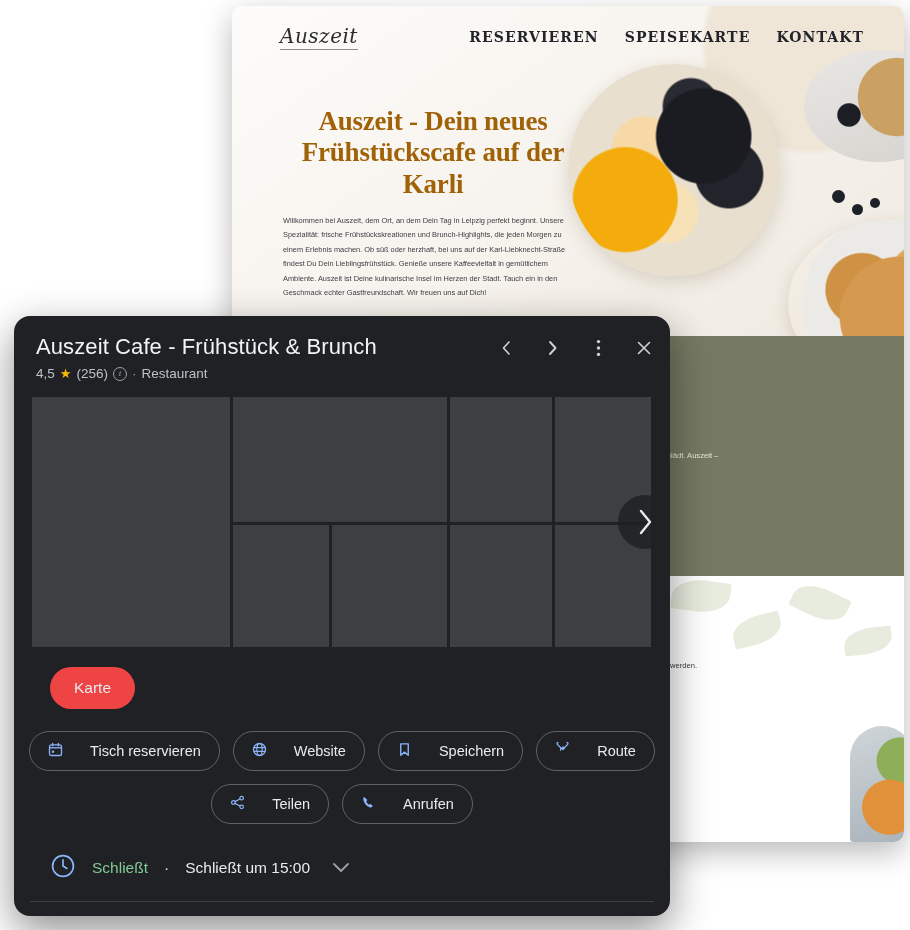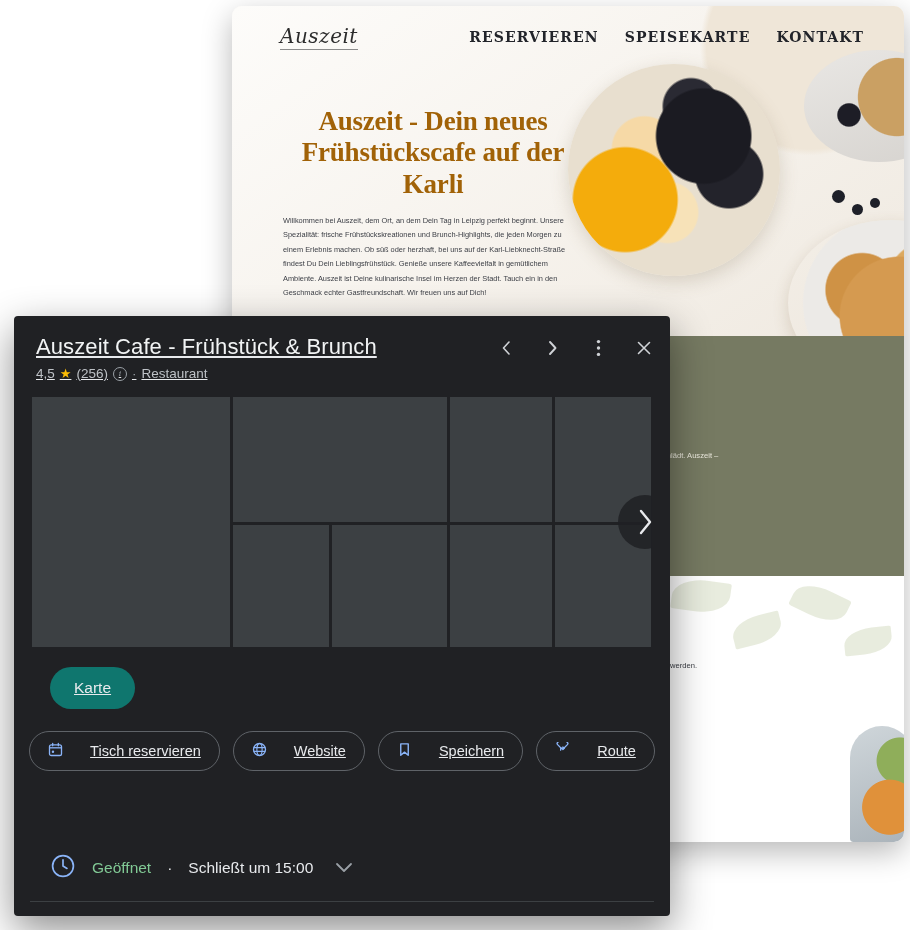--- a/index.html
+++ b/index.html
@@ -92,24 +92,23 @@
   }
   .menu-sec .mp{position:absolute;left:51px;top:82px;width:430px;font-size:7.6px;line-height:2.1;color:#3a3d44;margin:0;}
   .menu-cards{position:absolute;left:0;top:150px;width:100%;display:flex;gap:14px;padding-left:10px;}
   .mcard{width:110px;height:116px;border-radius:55px 55px 6px 6px;overflow:hidden;}
   .mc1{background:radial-gradient(circle at 50% 62%,#d8a8cd 0 22%,transparent 23%),linear-gradient(160deg,#9a7446,#7d5a33);}
   .mc2{background:radial-gradient(circle at 62% 70%,#e0913a 0 30%,transparent 31%),radial-gradient(circle at 78% 30%,#8fae5a 0 24%,transparent 25%),linear-gradient(160deg,#cfd6da,#aab3ba);}
 
   
   #maps-card{
     position:absolute;left:14px;top:316px;width:656px;height:600px;
-    background:#202124;border-radius:4px;overflow:hidden;
+    background:#202124;border-radius:16px;overflow:hidden;
     box-shadow:0 14px 40px rgba(0,0,0,.45);
     color:#e8eaed;
-    text-decoration:underline;
   }
   .card-head{position:relative;padding:18px 20px 0 22px;}
   .place-title{font-size:22px;font-weight:400;color:#f1f3f4;margin:0;letter-spacing:.1px;}
   .place-meta{display:flex;align-items:center;gap:5px;margin-top:6px;font-size:13.5px;color:#bdc1c6;}
   .star{color:#fbbc04;font-size:13px;line-height:1;}
   .info-ic{
     width:12px;height:12px;border:1.2px solid #9aa0a6;border-radius:50%;
     display:inline-flex;align-items:center;justify-content:center;
     font-size:8px;color:#9aa0a6;font-family:"DejaVu Serif",serif;font-style:italic;
   }
@@ -149,21 +148,21 @@
     background:radial-gradient(circle at 56% 54%,#86b545 0 30%,transparent 31%),radial-gradient(circle at 40% 74%,#e2762b 0 16%,transparent 17%),linear-gradient(160deg,#cac7c0,#8d8a84);}
   .mosaic-next{
     position:absolute;right:-20px;top:50%;transform:translateY(-50%);
     width:54px;height:54px;border-radius:50%;background:rgba(32,33,36,.86);
     display:flex;align-items:center;justify-content:center;color:#e8eaed;cursor:pointer;
   }
 
   
   .chip-row{display:flex;gap:12px;margin:20px 0 0 36px;}
   .chip{
-    background:#0f766e;border-radius:22px;padding:12px 24px;
+    background:#ef4444;border-radius:22px;padding:12px 24px;
     font-size:15.5px;color:#e8eaed;cursor:pointer;
   }
 
   
   .act-row{display:flex;justify-content:center;gap:13px;margin-top:22px;}
   .act{
     display:flex;align-items:center;gap:27px;border:1px solid #5f6368;
     border-radius:22px;padding:10px 18px;font-size:14.5px;color:#e8eaed;cursor:pointer;
   }
   .act svg{flex:none;}
@@ -333,30 +332,51 @@
       <span>
         <svg width="15" height="15" viewBox="0 0 16 16">
             <rect x="8" y="8" width="9" height="9" rx="1.6" transform="rotate(-135 8 8)" stroke="#8ab4f8" stroke-width="1.4" fill="none"></rect>
             <path d="M6 8.8 V7.3 a.7.7 0 01.7-.7 H9.4 M8.4 5.3 L10 6.6 L8.4 8" stroke="#8ab4f8" stroke-width="1.3" fill="none" stroke-linecap="round" stroke-linejoin="round"></path>
           </svg>
       </span>
       <span>Route</span>
     </div>
   </div>
 
+  <div class="act-row act-row2">
+    <div class="act">
+      <span>
+        <svg width="15" height="15" viewBox="0 0 16 16">
+            <circle cx="12.4" cy="3.4" r="1.9" stroke="#8ab4f8" stroke-width="1.3" fill="none"></circle>
+            <circle cx="3.6" cy="8" r="1.9" stroke="#8ab4f8" stroke-width="1.3" fill="none"></circle>
+            <circle cx="12.4" cy="12.6" r="1.9" stroke="#8ab4f8" stroke-width="1.3" fill="none"></circle>
+            <path d="M5.3 7.1 L10.7 4.3 M5.3 8.9 L10.7 11.7" stroke="#8ab4f8" stroke-width="1.3"></path>
+          </svg>
+      </span>
+      <span>Teilen</span>
+    </div>
+    <div class="act">
+      <span>
+        <svg width="15" height="15" viewBox="0 0 16 16">
+            <path d="M3.2 2.2 C2.2 3.2 2 5 3.4 7.6 c1.4 2.6 3.2 4.2 5 5.1 1.6 .8 2.6 .6 3.2 0 l1-1 -2.6-2.3 -1.4 1 C7.6 9.6 6.4 8.4 5.6 6.8 l1.2-1.4 -2.4-2.6 z" fill="#8ab4f8"></path>
+          </svg>
+      </span>
+      <span>Anrufen</span>
+    </div>
+  </div>
 
   <div class="hours-wrap">
     <div class="hours">
       <span>
         <svg width="26" height="26" viewBox="0 0 26 26">
             <circle cx="13" cy="13" r="10.4" stroke="#8ab4f8" stroke-width="1.7" fill="none"></circle>
             <path d="M13 6.8 V13 L17 15.4" stroke="#8ab4f8" stroke-width="1.7" fill="none" stroke-linecap="round" stroke-linejoin="round"></path>
           </svg>
       </span>
-      <span class="open-txt">Geöffnet</span>
+      <span class="open-txt">Schließt</span>
       <span class="close-txt">·</span>
       <span class="close-txt">Schließt um 15:00</span>
       <span class="hours-chev">
         <svg width="18" height="11" viewBox="0 0 18 11">
             <path d="M2 2 L9 9 L16 2" stroke="#9aa0a6" stroke-width="1.8" fill="none" stroke-linecap="round" stroke-linejoin="round"></path>
           </svg>
       </span>
     </div>
     <div class="bottom-rule"></div>
     <div class="bottom-pad"></div>

